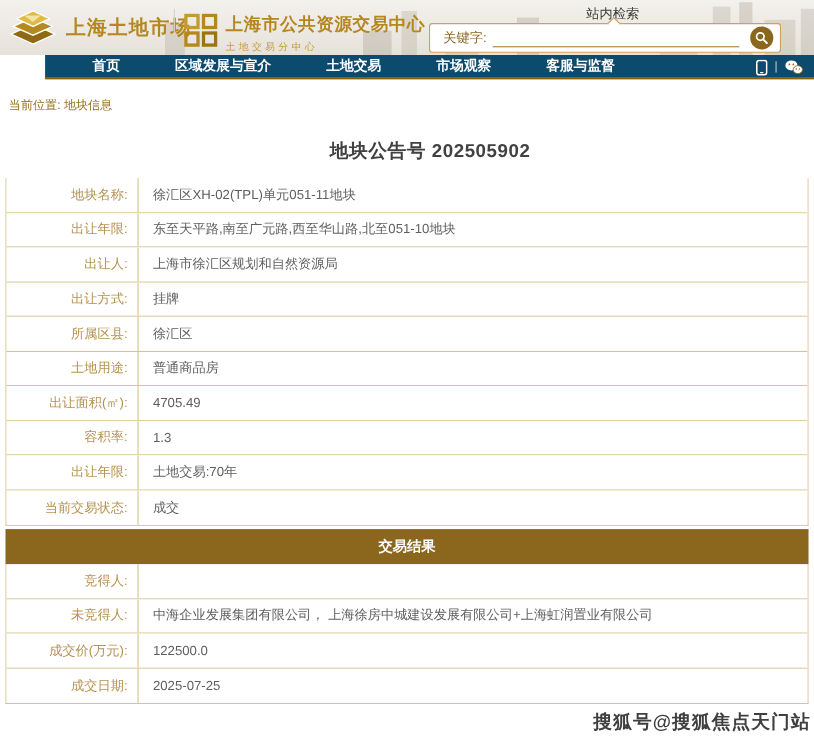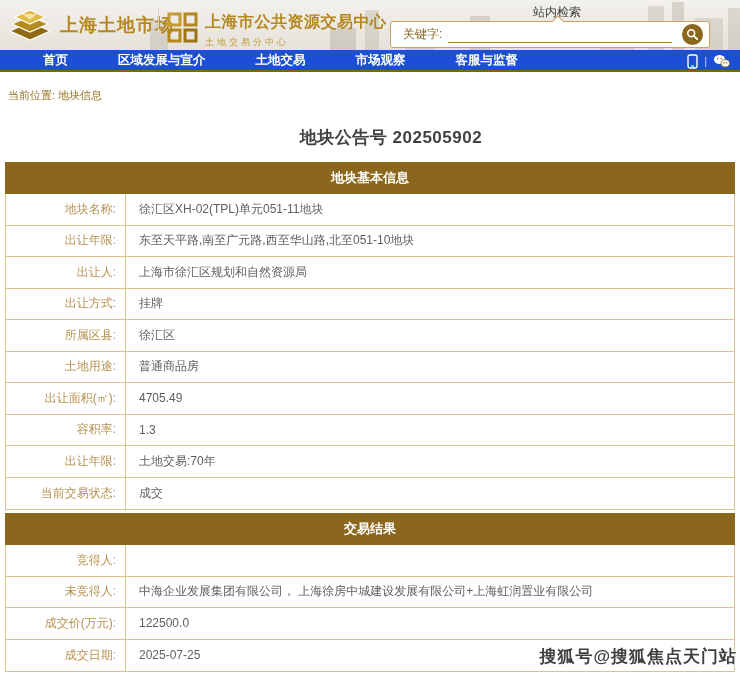--- a/index.html
+++ b/index.html
@@ -49,23 +49,24 @@
     flex: 1; margin: 0 10px 0 6px; border: none; outline: none;
     border-bottom: 1px solid #a9823a; height: 16px; font-size: 12px; background: transparent; color: #555;
   }
   .search-btn {
     width: 21px; height: 21px; border-radius: 50%; background: #8a671d;
     border: none; display: flex; align-items: center; justify-content: center; cursor: pointer; flex: none;
   }
 
   
   .main-nav {
-    position: relative; height: 22px; background: #1d4ed8;
+    position: relative; height: 22px; background: #0c4a6e;
     display: flex; align-items: center; padding-left: 18px;
     border-bottom: 2px solid #8a5f08;
+    margin-left: 41px;
   }
   .nav-item { color: #ffffff; font-size: 12.5px; font-weight: bold; padding: 0 25px; cursor: pointer; white-space: nowrap; }
   .nav-right { position: absolute; right: 10px; top: 0; height: 22px; display: flex; align-items: center; gap: 6px; }
   .nav-sep { color: rgba(255,255,255,0.7); font-size: 11px; }
 
   
   .breadcrumb { margin: 16px 0 0 8px; font-size: 11px; color: #96701f; }
   .page-title { text-align: center; margin-top: 23px; font-size: 17px; font-weight: bold; color: #414141; letter-spacing: 0.5px; padding-left: 42px; }
 
   
@@ -174,21 +175,20 @@
     </svg>
   </div>
 </nav>
 
 <div class="breadcrumb">当前位置: 地块信息</div>
 
 <h1 class="page-title">地块公告号 202505902</h1>
 
 <div class="tbl-wrap">
 
-  <div class="section-hd">地块基本信息</div>
   <div class="tbl">
     <div class="row">
       <div class="cell-label">地块名称:</div>
       <div class="cell-value">徐汇区XH-02(TPL)单元051-11地块</div>
     </div>
     <div class="row">
       <div class="cell-label">出让年限:</div>
       <div class="cell-value">东至天平路,南至广元路,西至华山路,北至051-10地块</div>
     </div>
     <div class="row">

